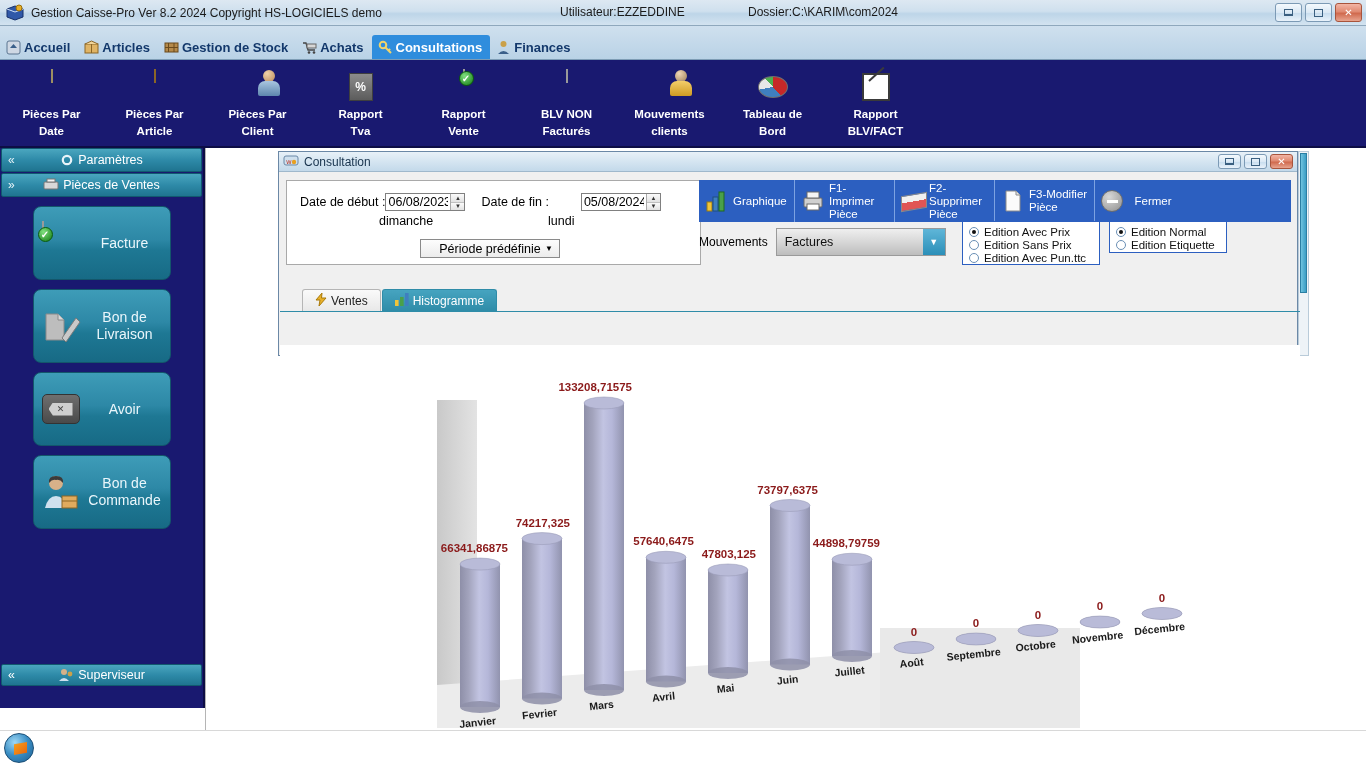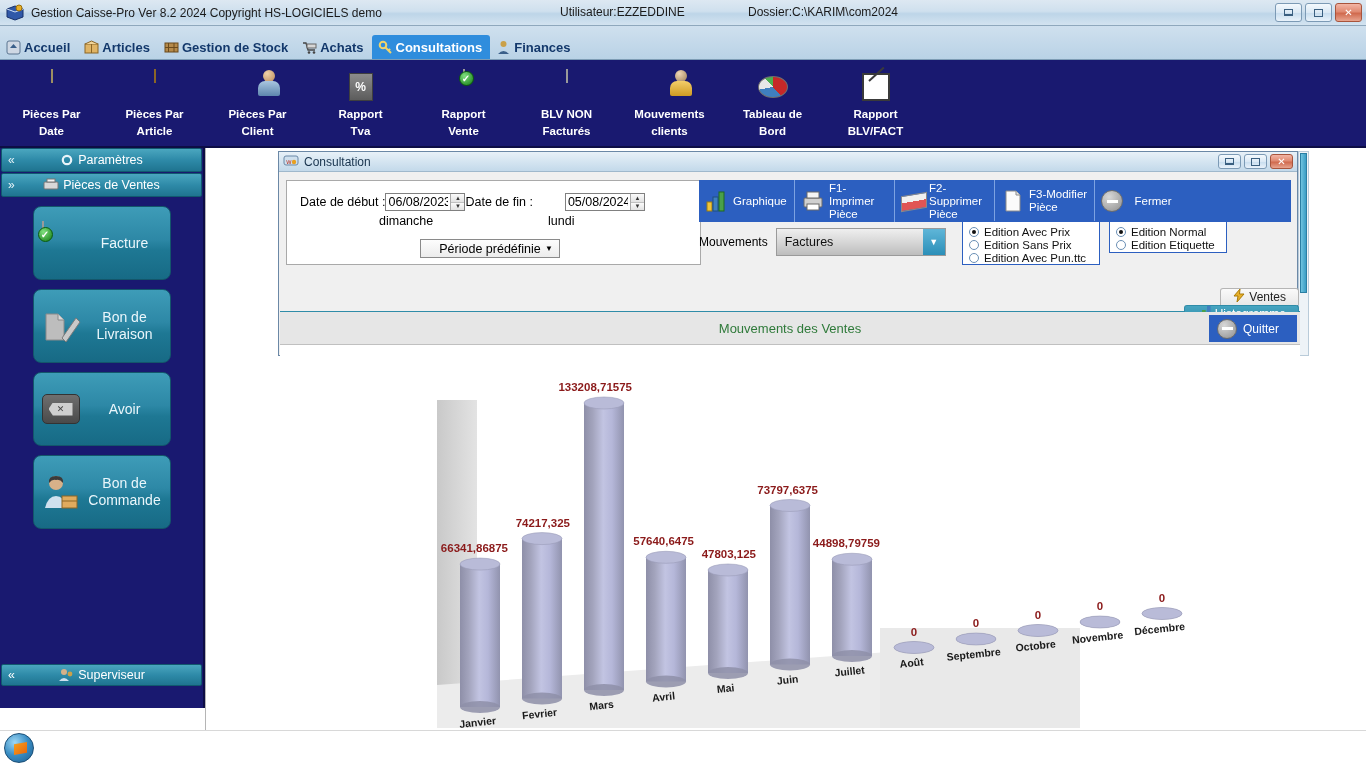--- a/index.html
+++ b/index.html
@@ -196,21 +196,21 @@
   }
   .rdot.on::after {
     content: ''; position: absolute; left: 2px; top: 2px; width: 4px; height: 4px;
     border-radius: 50%; background: #111;
   }
 
   
   .tabstrip {
     position: absolute; left: 280px; top: 288px; width: 1020px; height: 24px;
     border-bottom: 1px solid #2f8ca8;
-    display: flex; align-items: flex-end; flex-direction: column;
+    display: flex; align-items: flex-end;
   }
   .ptab {
     height: 22px; padding: 0 12px; display: flex; align-items: center; gap: 4px;
     font-size: 12px; border: 1px solid #b5b5b5; border-bottom: 0;
     background: linear-gradient(180deg,#fafafa,#e8e8e8); color: #222;
     border-radius: 3px 3px 0 0; margin-right: 1px; cursor: default;
   }
   .ptab.active {
     background: linear-gradient(180deg,#46a4c0 0%,#2f8ca8 100%);
     border-color: #2f8ca8; color: #ffffff; font-weight: normal;
@@ -636,21 +636,21 @@
     <div class="datebox">
       <div class="drow">
         <span class="dlabel">Date de début :</span>
         <span class="dfield">
           <input type="text" value="06/08/2023" style="">
           <span class="spin">
               <div>▲</div>
               <div>▼</div>
             </span>
         </span>
-        <span class="dlabel" style="margin-left:0">Date de fin :</span>
+        <span class="dlabel" style="margin-left:16px">Date de fin :</span>
         <span class="dfield" style="margin-left:32px">
           <input type="text" value="05/08/2024" style="">
           <span class="spin">
               <div>▲</div>
               <div>▼</div>
             </span>
         </span>
       </div>
       <span class="dday" style="left:92px; top:33px;">dimanche</span>
       <span class="dday" style="left:261px; top:33px;">lundi</span>
@@ -768,29 +768,20 @@
         <svg width="14" height="13" viewBox="0 0 14 13">
             <rect x="0" y="7" width="3.6" height="6" fill="#f0c43a"></rect>
             <rect x="5" y="4" width="3.6" height="9" fill="#4aa04a"></rect>
             <rect x="10" y="0" width="3.6" height="13" fill="#3f7fbf"></rect>
           </svg>
       </span>
       <span>Histogramme</span>
     </div>
   </div>
 
-  <div class="chartheader">
-    <span class="chart-title">Mouvements des Ventes</span>
-    <div class="quitter">
-      <span class="minus-ic">
-          <i></i>
-        </span>
-      <span>Quitter</span>
-    </div>
-  </div>
 
   <div class="chartarea">
     <svg class="plot" id="plot" viewBox="0 0 1020 383">
       <defs>
         <linearGradient id="cyl" x1="0" y1="0" x2="1" y2="0">
           <stop offset="0%" stop-color="#8e8fa8"></stop>
           <stop offset="22%" stop-color="#a3a4bd"></stop>
           <stop offset="48%" stop-color="#c2c4e2"></stop>
           <stop offset="70%" stop-color="#b5b7d9"></stop>
           <stop offset="100%" stop-color="#9193ae"></stop>

